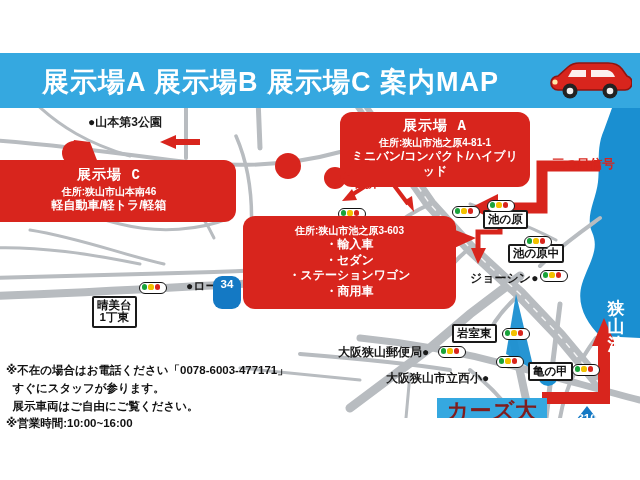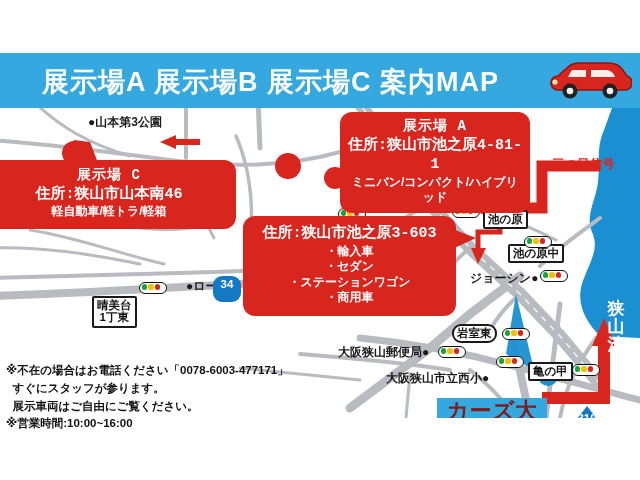--- a/index.html
+++ b/index.html
@@ -15,21 +15,21 @@
   
   .map{position:absolute;left:0;top:108px;width:640px;height:310px;background:#ffffff;overflow:hidden;}
   .mapsvg{position:absolute;left:0;top:0;}
 
   
   .lake-label{position:absolute;left:604px;top:192px;width:24px;color:#ffffff;font-size:17px;font-weight:bold;line-height:1.05;text-align:center;letter-spacing:0;}
 
   
   .callout{position:absolute;background:#d8251d;border-radius:12px;color:#ffffff;text-align:center;font-weight:bold;box-sizing:border-box;}
   .callout .ttl{font-size:14px;letter-spacing:1px;line-height:1.25;font-family:Liberation Mono, monospace;}
-  .callout .ln{font-size:15px;line-height:1.3;font-family:Liberation Mono, monospace;}
+  .callout .ln{font-size:10px;line-height:1.3;}
   .callout .it{font-size:12px;line-height:1.3;}
 
   #box-a{left:340px;top:112px;width:190px;padding:6px 6px 7px;}
   #box-c{left:-18px;top:160px;width:254px;padding:7px 8px 9px;}
   #box-b{left:243px;top:216px;width:213px;padding:8px 8px 10px;}
 
   
   .lbl{position:absolute;font-size:12px;font-weight:bold;color:#1a1a1a;white-space:nowrap;line-height:1;text-align:right;}
 
   .xbox{position:absolute;background:#ffffff;border:2px solid #1a1a1a;border-radius:2px;
@@ -40,21 +40,21 @@
 
   
   .signal{position:absolute;width:26px;height:10px;border-radius:6px;background:#ffffff;border:1.6px solid #111;}
   .signal i{position:absolute;top:1.4px;width:5.2px;height:5.2px;border-radius:50%;display:block;}
   .signal i.g{left:2px;background:#19a33a;}
   .signal i.y{left:8.4px;background:#f3c100;}
   .signal i.r{left:14.8px;background:#d8251d;}
 
   
   .shield{position:absolute;background:#1479c4;color:#fff;font-weight:bold;text-align:center;}
-  .shield.oval{width:28px;height:26px;border-radius:9px;font-size:11.5px;line-height:17px;}
+  .shield.oval{width:28px;height:33px;border-radius:9px;font-size:11.5px;line-height:17px;}
   .shield.tri{width:34px;height:22px;font-size:11.5px;line-height:24px;
       clip-path:polygon(50% 0%,100% 100%,0% 100%);}
 
   
   .brand{position:absolute;left:437px;top:290px;width:110px;height:25px;background:#35a8e0;
          color:#7f1d1d;font-size:22px;font-weight:bold;text-align:center;line-height:25px;letter-spacing:0.5px;}
 
   
   .note{position:absolute;left:6px;top:362px;font-size:11.5px;font-weight:bold;color:#111;line-height:1.55;white-space:pre;}
 </style>
@@ -182,21 +182,21 @@
     <div class="xbox" style="left:92px;top:188px;">
       <div>晴美台</div>
       <div>1丁東</div>
     </div>
     <div class="xbox" style="left:483px;top:102px;">
       <div>池の原</div>
     </div>
     <div class="xbox" style="left:508px;top:136px;">
       <div>池の原中</div>
     </div>
-    <div class="xbox" style="left:452px;top:216px;border-radius:9px;">
+    <div class="xbox" style="left:452px;top:216px;">
       <div>岩室東</div>
     </div>
     <div class="xbox" style="left:528px;top:254px;">
       <div>亀の甲</div>
     </div>
 
     <div class="signal" style="left:139px;top:174px;">
         <i class="g"></i>
         <i class="y"></i>
         <i class="r"></i>

